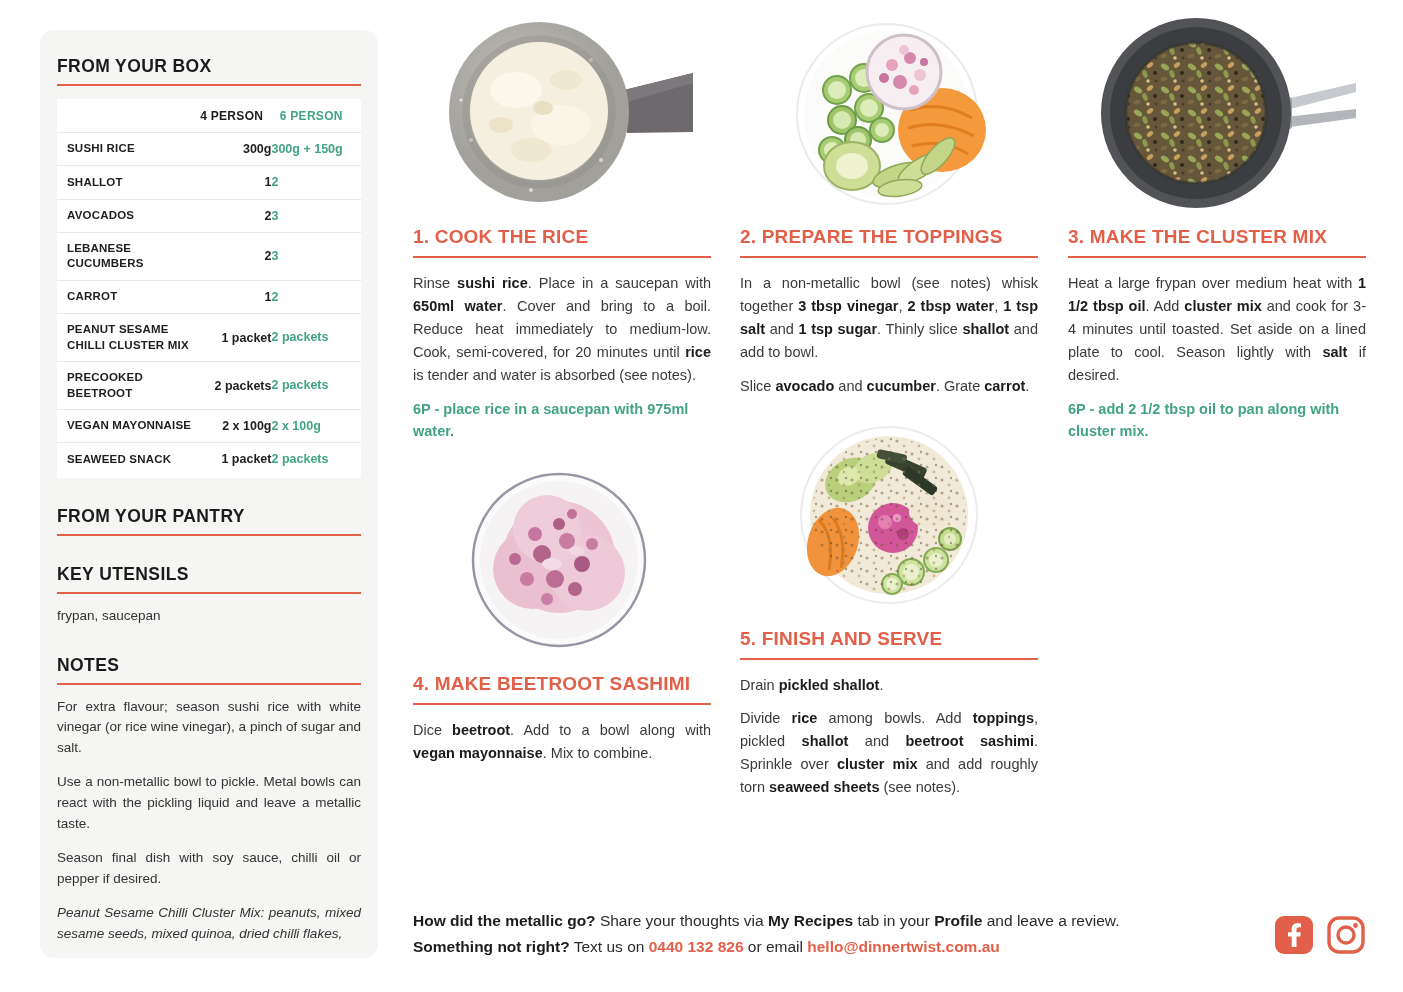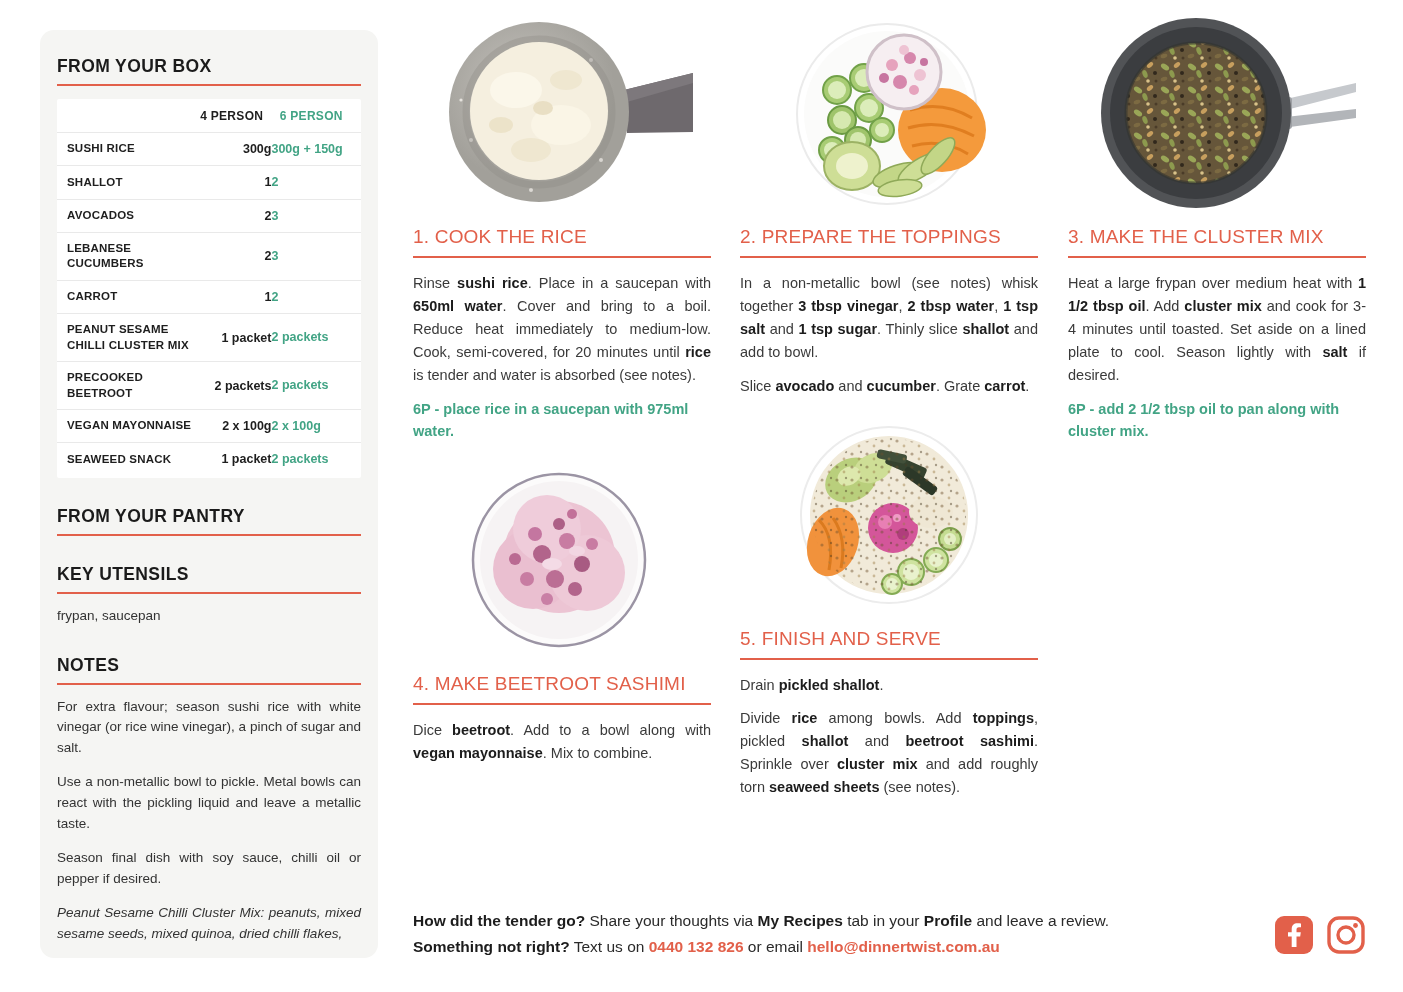--- a/index.html
+++ b/index.html
@@ -31,21 +31,21 @@
   .side-text{font-size:13.5px;line-height:1.55;text-align:justify;margin-top:12px;color:#333}
   .side-text p{margin-bottom:13px}
   .side-text p:last-child{margin-bottom:0}
   .italic{font-style:italic}
 
   
   .col{position:absolute;top:18px;width:298px}
   .col1{left:413px}.col2{left:740px}.col3{left:1068px}
   .photo{height:190px;display:flex;align-items:center;justify-content:center;margin-bottom:18px}
   .step + .step{margin-top:22px}
-  .step-title{font-size:19px;font-weight:400;color:var(--accent);letter-spacing:.2px}
+  .step-title{font-size:19px;font-weight:700;color:var(--accent);letter-spacing:.2px}
   .step-rule{height:2px;background:var(--accent);border:0;margin:8px 0 14px 0}
   .para{font-size:14.5px;line-height:1.58;text-align:justify;margin-bottom:11px;color:var(--body)}
   .b{font-weight:700;color:#1c1c1c}
   .o{color:var(--accent);font-weight:700}
   .tip{font-size:14.5px;line-height:1.58;font-weight:700;color:var(--green);margin-top:9px}
 
   
   .footer{position:absolute;left:413px;top:908px;width:800px;font-size:15.5px;line-height:1.65;color:#2a2a2a}
   .social{position:absolute;left:1275px;top:915px;display:flex;gap:13px;align-items:center}
   .social svg{display:block}
@@ -358,21 +358,21 @@
       <div class="step-title">3. MAKE THE CLUSTER MIX</div>
       <div class="step-rule"></div>
       <div>
           <p class="para"><span>Heat a large frypan over medium heat with </span><span class="b">1 1/2 tbsp oil</span><span>. Add </span><span class="b">cluster mix</span><span> and cook for 3-4 minutes until toasted. Set aside on a lined plate to cool. Season lightly with </span><span class="b">salt</span><span> if desired.</span></p>
         </div>
       <div class="tip">6P - add 2 1/2 tbsp oil to pan along with cluster mix.</div>
     </div>
   </div>
 
   <div class="footer">
-    <div><span class="b">How did the tender go?</span><span> Share your thoughts via </span><span class="b">My Recipes</span><span> tab in your </span><span class="b">Profile</span><span> and leave a review.</span></div>
+    <div><span class="b">How did the metallic go?</span><span> Share your thoughts via </span><span class="b">My Recipes</span><span> tab in your </span><span class="b">Profile</span><span> and leave a review.</span></div>
     <div><span class="b">Something not right?</span><span> Text us on </span><span class="b o">0440 132 826</span><span> or email </span><span class="b o">hello@dinnertwist.com.au</span></div>
   </div>
 
   <div class="social">
     <svg width="38" height="38" viewBox="0 0 38 38">
       <rect x="0" y="0" width="38" height="38" rx="9" fill="#e2604a"></rect>
       <path d="M21.5 31 V20.5 H25.2 L25.8 16.2 H21.5 V13.6 C21.5 12.3 22.1 11.3 23.9 11.3 H26 V7.4 C25.5 7.3 24 7.2 22.4 7.2 C19 7.2 16.7 9.2 16.7 13.1 V16.2 H13 V20.5 H16.7 V31 Z" fill="#ffffff"></path>
     </svg>
     <svg width="40" height="40" viewBox="0 0 40 40">
       <rect x="3" y="3" width="34" height="34" rx="10" fill="none" stroke="#e2604a" stroke-width="3.4"></rect>

